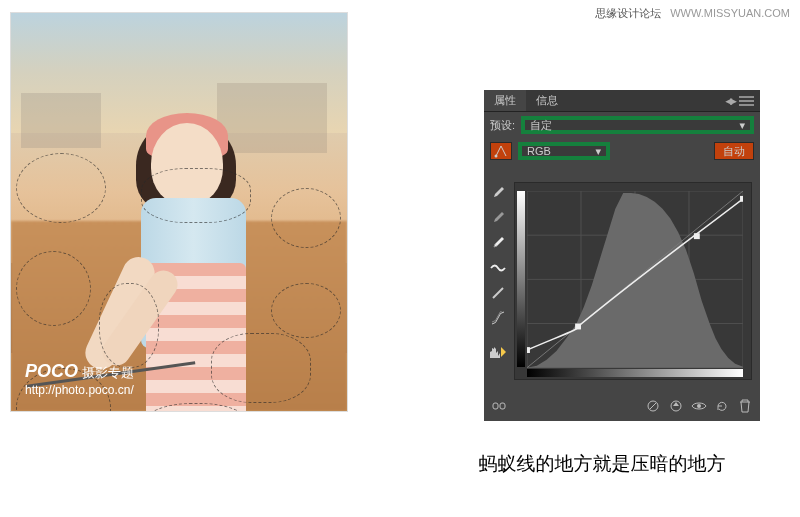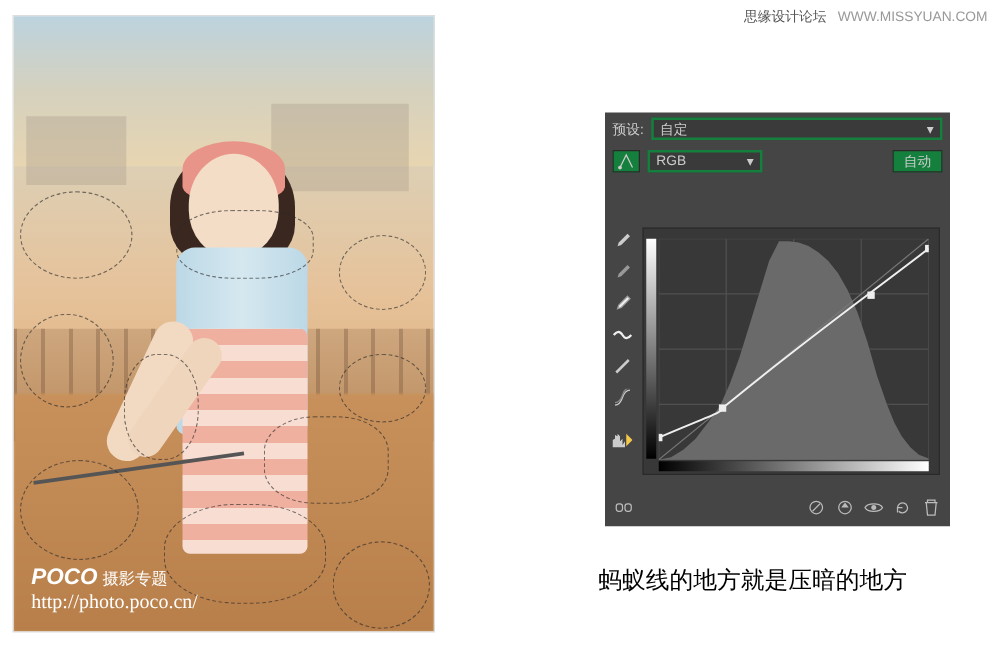--- a/index.html
+++ b/index.html
@@ -1,47 +1,47 @@
 <!DOCTYPE html>
 <html><head>
 <meta charset="utf-8">
 <style>
   * { margin: 0; padding: 0; box-sizing: border-box; }
   body { width: 800px; height: 517px; background: #fff; font-family: "Microsoft YaHei", sans-serif; position: relative; overflow: hidden; }
   .top-right-text { position: absolute; top: 6px; right: 10px; font-size: 11px; color: #555; }
   .top-right-url { font-size: 11px; color: #999; margin-left: 6px; font-family: Arial, sans-serif; }
-  .photo-area { position: absolute; left: 10px; top: 12px; width: 338px; height: 494px; background: linear-gradient(180deg, #cfe2ed 0%, #d9d5c0 15%, #e6c29a 45%, #d9a66e 75%, #c9955c 100%); overflow: hidden; border: 1px solid #ddd; }
+  .photo-area { position: absolute; left: 10px; top: 12px; width: 338px; height: 400px; background: linear-gradient(180deg, #cfe2ed 0%, #d9d5c0 15%, #e6c29a 45%, #d9a66e 75%, #c9955c 100%); overflow: hidden; border: 1px solid #ddd; }
   .sky { position: absolute; top: 0; left: 0; right: 0; height: 120px; background: linear-gradient(180deg, #bcd3de 0%, #d5d1be 50%, #e8d5b1 100%); }
   .bldg { position: absolute; top: 80px; left: 10px; width: 80px; height: 55px; background: rgba(150,140,130,0.28); }
   .bldg2 { position: absolute; top: 70px; right: 20px; width: 110px; height: 70px; background: rgba(160,145,130,0.3); }
   .fence { position: absolute; top: 250px; left: 0; right: 0; height: 90px; background: repeating-linear-gradient(90deg, rgba(90,60,40,0.28) 0 3px, transparent 3px 22px), linear-gradient(180deg, rgba(120,80,50,0.2), rgba(130,85,55,0.35)); }
   .ground { position: absolute; bottom: 0; left: 0; right: 0; height: 190px; background: linear-gradient(180deg, #c8915b 0%, #b87f4a 100%); filter: blur(1px); }
   .girl { position: absolute; left: 85px; top: 110px; width: 200px; height: 370px; }
   .head { position: absolute; top: 0; left: 55px; width: 72px; height: 82px; background: #f4ddc7; border-radius: 50% 50% 45% 45%; }
   .hair { position: absolute; top: -5px; left: 40px; width: 100px; height: 95px; background: #3a2820; border-radius: 50% 50% 35% 35%; }
   .bandana { position: absolute; top: -10px; left: 50px; width: 82px; height: 45px; background: #e89488; border-radius: 50% 50% 20% 20%; }
   .torso { position: absolute; top: 75px; left: 45px; width: 105px; height: 150px; background: linear-gradient(90deg, #bcd8e6 0%, #d5e8f0 50%, #bcd8e6 100%); border-radius: 15px 15px 8px 8px; }
   .apron { position: absolute; top: 140px; left: 50px; width: 100px; height: 180px; background: repeating-linear-gradient(180deg, #efb0a0 0 13px, #f8ddd3 13px 26px); border-radius: 6px; }
   .arm { position: absolute; top: 130px; left: 8px; width: 32px; height: 120px; background: #f2d9c2; border-radius: 16px; transform: rotate(25deg); }
   .arm2 { position: absolute; top: 140px; left: 30px; width: 28px; height: 110px; background: #f0d5bd; border-radius: 14px; transform: rotate(35deg); }
   .hose { position: absolute; top: 250px; left: -70px; width: 170px; height: 3px; background: #555; transform: rotate(-8deg); }
   .sel { position: absolute; border: 1.5px dashed rgba(40,40,40,0.6); border-radius: 50%; background: transparent; }
   .watermark { position: absolute; bottom: 14px; left: 14px; color: #fff; font-family: Arial, sans-serif; }
   .wm-logo { font-size: 18px; font-weight: 900; font-style: italic; letter-spacing: 0; }
   .wm-cn { font-size: 13px; margin-left: 4px; font-weight: normal; }
-  .wm-url { font-size: 16px; display: block; margin-top: 1px; font-family: Liberation Serif, serif; }
+  .wm-url { font-size: 12px; display: block; margin-top: 1px; }
   .panel { position: absolute; right: 40px; top: 90px; width: 276px; height: 331px; background: #454545; font-size: 11px; color: #ccc; }
   .panel-tabs { height: 22px; background: #383838; display: flex; align-items: center; border-bottom: 1px solid #222; }
   .tab { padding: 3px 10px; height: 100%; display: flex; align-items: center; }
   .tab.active { background: #454545; }
   .tab-menu { margin-left: auto; padding: 0 6px; display: flex; align-items: center; gap: 4px; }
   .panel-row { display: flex; align-items: center; padding: 4px 6px; gap: 6px; }
-  .ic { width: 18px; height: 18px; display: inline-flex; align-items: center; justify-content: center; background: #15803d; border: 1px solid #2a2a2a; }
+  .ic { width: 18px; height: 18px; display: inline-flex; align-items: center; justify-content: center; background: #c2410c; border: 1px solid #2a2a2a; }
   .preset-label { font-size: 11px; }
-  .dropdown { flex: 1; height: 18px; background: #3a3a3a; border: 2px solid #15803d; padding: 0 5px; display: flex; align-items: center; justify-content: space-between; font-size: 11px; }
+  .dropdown { flex: 1; height: 18px; background: #3a3a3a; border: 4px solid #15803d; padding: 0 5px; display: flex; align-items: center; justify-content: space-between; font-size: 11px; }
   .sidebar { position: absolute; left: 4px; top: 94px; width: 22px; display: flex; flex-direction: column; gap: 7px; }
   .sidebar .tool { width: 20px; height: 18px; display: flex; align-items: center; justify-content: center; color: #ccc; }
   .graph-wrap { position: absolute; left: 30px; top: 92px; right: 8px; height: 198px; background: #383838; border: 1px solid #2a2a2a; }
   .histogram { position: absolute; inset: 8px 8px 12px 12px; }
   .bottom-icons { position: absolute; bottom: 4px; left: 6px; right: 6px; height: 22px; display: flex; align-items: center; gap: 5px; }
   .bottom-icons .sp { flex: 1; }
   .caption { position: absolute; right: 48px; bottom: 40px; width: 300px; text-align: center; font-size: 19px; color: #000; }
   .chevrons { font-size: 9px; color: #aaa; letter-spacing: -2px; }
   .menu-lines { display: inline-block; width: 15px; height: 10px; }
 </style>
@@ -81,20 +81,30 @@
   <div class="sel" style="top:390px;left:120px;width:130px;height:80px;border-radius:45%"></div>
   <div class="sel" style="top:420px;left:255px;width:78px;height:70px"></div>
 
   <div class="watermark">
     <span class="wm-logo">POCO</span><span class="wm-cn">摄影专题</span>
     <span class="wm-url">http://photo.poco.cn/</span>
   </div>
 </div>
 
 <div class="panel">
+  <div class="panel-tabs">
+    <div class="tab active">属性</div>
+    <div class="tab">信息</div>
+    <div class="tab-menu">
+      <span class="chevrons">◀▶</span>
+      <svg class="menu-lines" viewBox="0 0 15 10">
+          <path d="M0 1h15M0 5h15M0 9h15" stroke="#aaa" stroke-width="1.5"></path>
+        </svg>
+    </div>
+  </div>
 
 
   <div class="panel-row">
     <span class="preset-label">预设:</span>
     <div class="dropdown">
       <span>自定</span>
       <span>▾</span>
     </div>
   </div>
 

